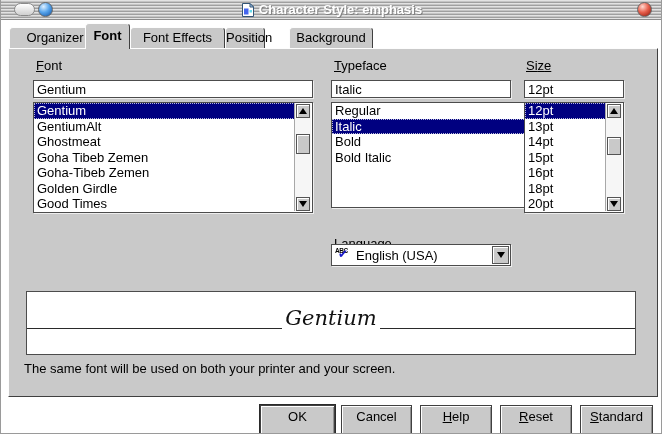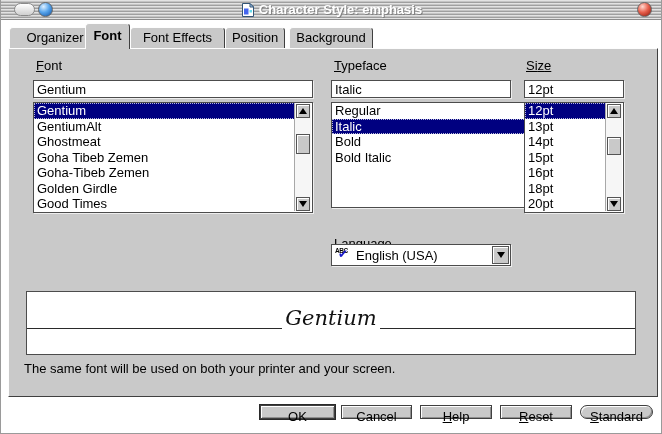--- a/index.html
+++ b/index.html
@@ -57,21 +57,21 @@
   #abc-icon .abc{position:absolute;left:0;top:1px;font-size:6.5px;font-weight:bold;letter-spacing:-0.5px;color:#000;}
   #abc-icon .chk{position:absolute;left:3px;top:1px;font-size:12px;font-weight:bold;color:#1515c8;}
   
   #preview{left:25px;top:291px;width:610px;height:64px;box-shadow:none;}
   #preview .baseline{position:absolute;left:0;right:0;top:36px;height:1px;background:#2a2a2a;}
   #preview .sample{position:absolute;left:0;right:0;bottom:21px;text-align:center;line-height:24px;z-index:2;}
   #preview .sample span{background:#fff;padding:0 3px;font-family:"DejaVu Serif","Liberation Serif",serif;
     font-style:italic;font-size:21px;color:#111;}
   #info-text{position:absolute;left:23px;top:361px;z-index:4;}
   
-  .btn{position:absolute;top:405px;height:14px;background:#c9c9c9;border:1px solid #404040;
+  .btn{position:absolute;top:405px;height:30px;background:#c9c9c9;border:1px solid #404040;
     box-shadow:inset 1px 1px 0 #fff,inset -1px -1px 0 #8f8f8f;box-sizing:border-box;
     text-align:center;line-height:21px;z-index:4;}
   .btn.default{box-shadow:inset 1px 1px 0 #fff,inset -1px -1px 0 #8f8f8f,0 0 0 1px #2a2a2a;}
   u{text-decoration:underline;}
 </style>
 </head>
 <body>
 
 <div id="window">
 
@@ -88,21 +88,21 @@
           <rect x="7.5" y="7" width="2.5" height="2.5" fill="#66ddee"></rect>
         </svg>
       </span>
       <span class="tb-title">Character Style: emphasis</span>
     </div>
   </div>
 
   <div class="tab" style="left:8px;width:92px;">Organizer</div>
   <div class="tab active" style="left:84px;width:45px;">Font</div>
   <div class="tab" style="left:129px;width:95px;">Font Effects</div>
-  <div class="tab" style="left:224px;width:60px;">Position</div>
+  <div class="tab" style="left:224px;width:40px;">Position</div>
   <div class="tab" style="left:288px;width:84px;">Background</div>
 
   <div id="panel"></div>
 
   <div class="lbl" style="left:35px;top:58px;"><u>F</u>ont</div>
   <input class="sunken tfield" style="left: 32px; top: 80px; width: 280px; height: 18px;" value="Gentium">
   <div class="sunken listbox with-sb" style="left:32px;top:102px;width:280px;height:111px;">
     <div class="sb">
       <div class="sb-btn sb-up">
           <div class="tri-up"></div>
@@ -167,15 +167,15 @@
     <div class="baseline"></div>
     <div class="sample"><span>Gentium</span></div>
   </div>
 
   <div id="info-text">The same font will be used on both your printer and your screen.</div>
 
   <div class="btn default" style="left:259px;width:75px;">OK</div>
   <div class="btn" style="left:340px;width:71px;">Cancel</div>
   <div class="btn" style="left:419px;width:72px;"><u>H</u>elp</div>
   <div class="btn" style="left:499px;width:72px;"><u>R</u>eset</div>
-  <div class="btn" style="left:579px;width:73px;border-radius:11px;"><u>S</u>tandard</div>
+  <div class="btn" style="left:579px;width:73px;"><u>S</u>tandard</div>
 
 </div>
 
 </body></html>

